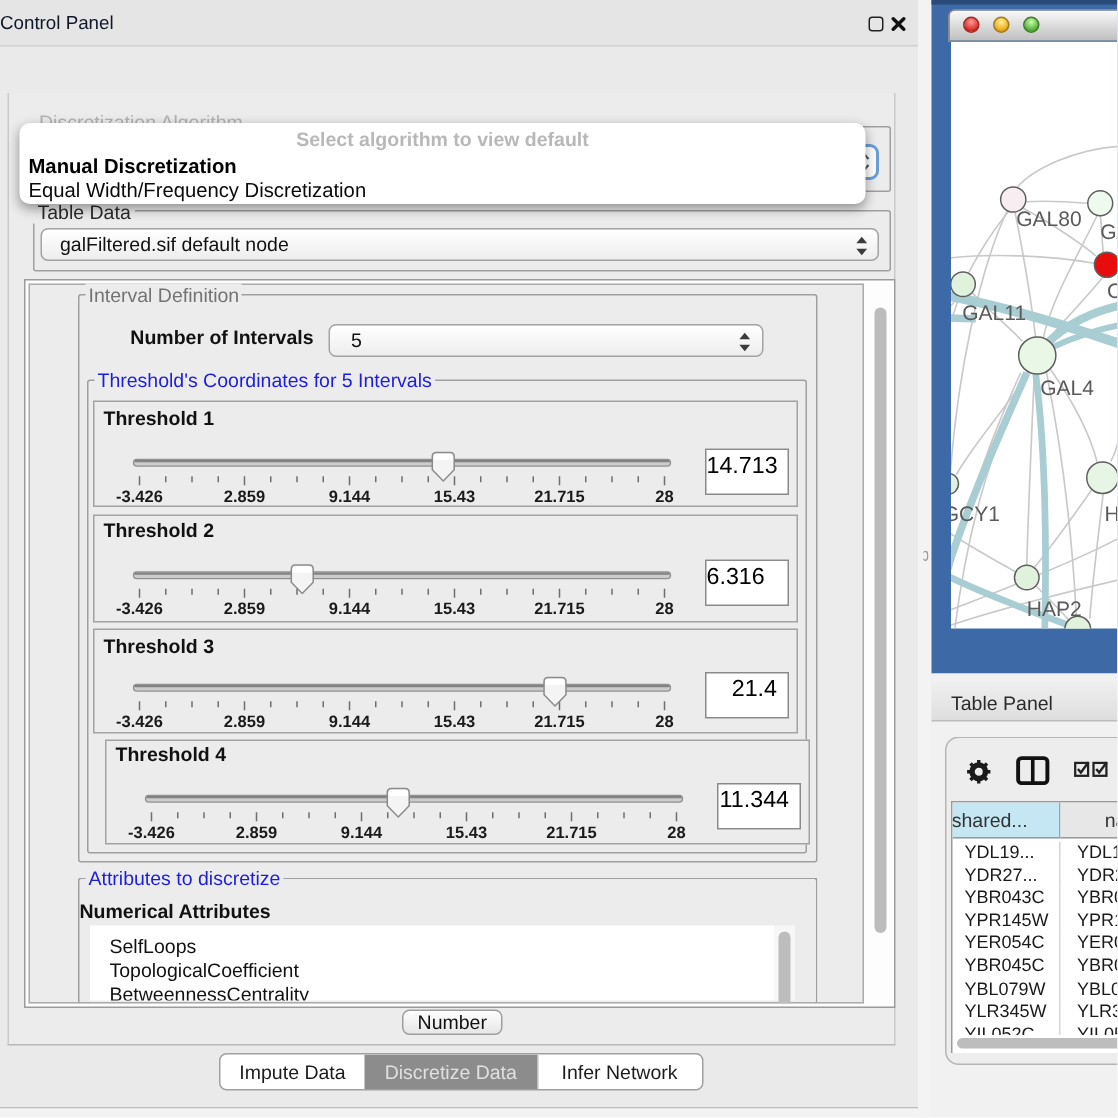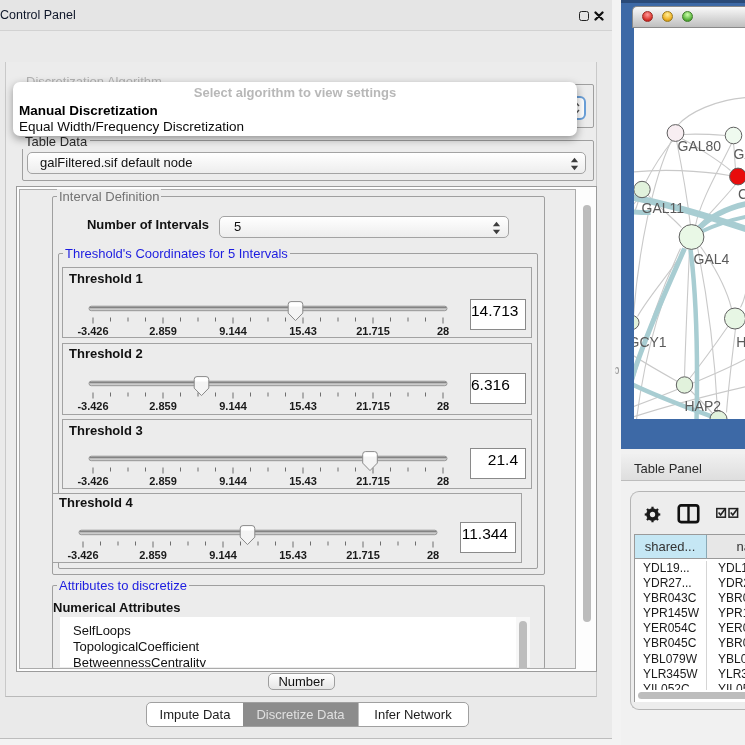--- a/index.html
+++ b/index.html
@@ -179,21 +179,21 @@
           <text x="170" y="36.6" text-anchor="middle">9.144</text>
           <text x="240" y="36.6" text-anchor="middle">15.43</text>
           <text x="310" y="36.6" text-anchor="middle">21.715</text>
           <text x="380" y="36.6" text-anchor="middle">28</text>
         </g>
 <path transform="translate(307.0,3.6)" d="M -4.5 0 L 4.5 0 Q 7.3 0 7.3 2.8 L 7.3 11.5 L 0 19 L -7.3 11.5 L -7.3 2.8 Q -7.3 0 -4.5 0 Z" fill="#f4f4f4" stroke="#8a8a8a" stroke-width="1"></path>
 <path transform="translate(307.0,3.6)" d="M -6.3 3 Q -6.3 1 -4.3 1 L 4.3 1 Q 6.3 1 6.3 3 L 6.3 5 L -6.3 5 Z" fill="#ffffff"></path>
 </svg>
 <div style="position:absolute;left:407px;top:27.5px;width:56px;height:31px;background:#fff;border:1px solid #8a8a8a;box-sizing:border-box;font-size:15.5px;line-height:22px;text-align:right;padding-right:7px;color:#000;">21.4</div>
 </div>
-<div class="abs" style="left:52px;top:493.0px;width:470.0px;height:69.5px;border:1px solid #a2a2a2;background:#ececec;box-sizing:border-box;">
+<div class="abs" style="left:70px;top:493.0px;width:470.0px;height:69.5px;border:1px solid #a2a2a2;background:#ececec;box-sizing:border-box;">
 <div style="position:absolute;left:6px;top:0.8px;font-size:13px;font-weight:bold;color:#111;">Threshold 4</div>
 <svg style="position:absolute;left:0;top:28px;" width="470" height="46" viewBox="0 0 470 46">
 <defs></defs>
 <rect x="26" y="8.2" width="358" height="4.5" rx="2.25" fill="#cccccc" stroke="#909090" stroke-width="0.9"></rect>
 <rect x="26.5" y="8.7" width="357" height="1.5" rx="0.75" fill="#838383"></rect>
 <g stroke="#6e6e6e" stroke-width="1">
           <line x1="30.0" y1="19.5" x2="30.0" y2="25.5"></line>
           <line x1="47.5" y1="19.5" x2="47.5" y2="23.5"></line>
           <line x1="65.0" y1="19.5" x2="65.0" y2="23.5"></line>
           <line x1="82.5" y1="19.5" x2="82.5" y2="23.5"></line>
@@ -241,21 +241,21 @@
 
 <div class="abs" style="left:146px;top:701.5px;width:321px;height:23px;background:#fff;border:1px solid #a0a0a0;border-radius:5px;overflow:hidden;display:flex;">
   <div style="width:96px;line-height:23px;font-size:13px;color:#1c1c1c;text-align:center;">Impute Data</div>
   <div style="width:115px;line-height:23px;font-size:13px;color:#e0e0e0;text-align:center;background:#8c8c8c;">Discretize Data</div>
   <div style="width:108px;line-height:23px;font-size:13px;color:#1c1c1c;text-align:center;border-left:1px solid #bdbdbd;">Infer Network</div>
 </div>
 <div class="abs" style="left:0;top:737.5px;width:620px;height:1.5px;background:#bdbdbd;"></div>
 <div class="abs" style="left:0;top:739px;width:620px;height:6px;background:#f3f3f3;"></div>
 
 <div class="abs" style="left:13px;top:82px;width:564px;height:54px;background:#fff;border-radius:7px;box-shadow:0 3px 8px rgba(0,0,0,0.38);"></div>
-<div class="abs" style="left:13px;top:85px;width:564px;text-align:center;font-size:13px;font-weight:bold;color:#b8b8b8;">Select algorithm to view settings</div>
+<div class="abs" style="left:13px;top:85px;width:564px;text-align:center;font-size:13px;font-weight:bold;color:#b8b8b8;">Select algorithm to view default</div>
 <div class="abs" style="left:19px;top:103px;font-size:13.5px;font-weight:bold;color:#000;">Manual Discretization</div>
 <div class="abs" style="left:19px;top:118.5px;font-size:13.5px;color:#0a0a0a;">Equal Width/Frequency Discretization</div>
 
 <div class="abs" style="left:612px;top:0;width:9px;height:745px;background:#f3f3f3;"></div>
 <div class="abs" style="left:615px;top:367px;width:4px;height:7px;border-radius:50%;border:1px solid #9a9a9a;border-left:none;box-sizing:border-box;"></div>
 
 <div class="abs" style="left:621px;top:0;width:124px;height:449px;background:#3d69a6;"></div>
 <div class="abs" style="left:621px;top:0;width:124px;height:2.5px;background:#2a4a78;"></div>
 <div class="abs" style="left:632px;top:6px;width:113px;height:21.5px;background:linear-gradient(#f9f9f9,#bfbfbf);border:1px solid #8a8a8a;border-right:none;border-radius:5px 0 0 0;box-sizing:border-box;"></div>
 <div class="abs" style="left:642px;top:11px;width:11px;height:11px;border-radius:50%;background:radial-gradient(circle at 50% 30%,#f99,#dc3c35 60%,#a00);border:0.5px solid #9a2b26;box-sizing:border-box;"></div>
@@ -347,21 +347,21 @@
   <rect x="1.5" y="1.5" width="21" height="18" rx="2.5" fill="none" stroke="#111" stroke-width="2.8"></rect>
   <line x1="12" y1="1.5" x2="12" y2="19.5" stroke="#111" stroke-width="2.6"></line>
 </svg>
 <svg class="abs" style="left:716px;top:507px;" width="24" height="11" viewBox="0 0 24 11">
   <rect x="0.8" y="1.6" width="8.6" height="8.6" fill="none" stroke="#222" stroke-width="1.5"></rect>
   <path d="M2.6,5.6 L4.6,8 L9.6,1.2" fill="none" stroke="#222" stroke-width="1.6"></path>
   <rect x="13" y="1.6" width="8.6" height="8.6" fill="none" stroke="#222" stroke-width="1.5"></rect>
   <path d="M14.8,5.6 L16.8,8 L21.8,1.2" fill="none" stroke="#222" stroke-width="1.6"></path>
 </svg>
 <div class="abs" style="left:633.5px;top:534px;width:111.5px;height:168px;background:#fff;border-left:1px solid #9a9a9a;border-top:1px solid #9a9a9a;box-sizing:border-box;overflow:hidden;">
-  <div style="position:absolute;left:0;top:0;width:72px;height:23.5px;background:#c5e7f4;border-right:1px solid #8aa9b5;border-bottom:1px solid #9a9a9a;box-sizing:border-box;text-align:center;line-height:23px;font-size:13px;color:#333;">shared...</div>
+  <div style="position:absolute;left:0;top:0;width:72px;height:23.5px;background:#c5e7f4;border-right:1px solid #8aa9b5;border-bottom:1px solid #9a9a9a;box-sizing:border-box;line-height:23px;font-size:13px;color:#333;">shared...</div>
   <div style="position:absolute;left:72px;top:0;width:40px;height:23.5px;background:#e7e7e7;border-bottom:1px solid #9a9a9a;box-sizing:border-box;line-height:23px;font-size:13px;color:#333;padding-left:30px;">name</div>
   <div style="position:absolute;left:0;top:25.5px;width:112px;height:129px;overflow:hidden;font-size:12px;color:#1a1a1a;">
         <div style="position:relative;height:15.2px;line-height:15.2px;">
           <span style="position:absolute;left:8.5px;">YDL19...</span>
           <span style="position:absolute;left:83.5px;">YDL194W</span>
           <span style="position:absolute;left:71.5px;top:0;width:1px;height:15.2px;background:#d5d5d5;"></span>
         </div>
         <div style="position:relative;height:15.2px;line-height:15.2px;">
           <span style="position:absolute;left:8.5px;">YDR27...</span>
           <span style="position:absolute;left:83.5px;">YDR277C</span>

